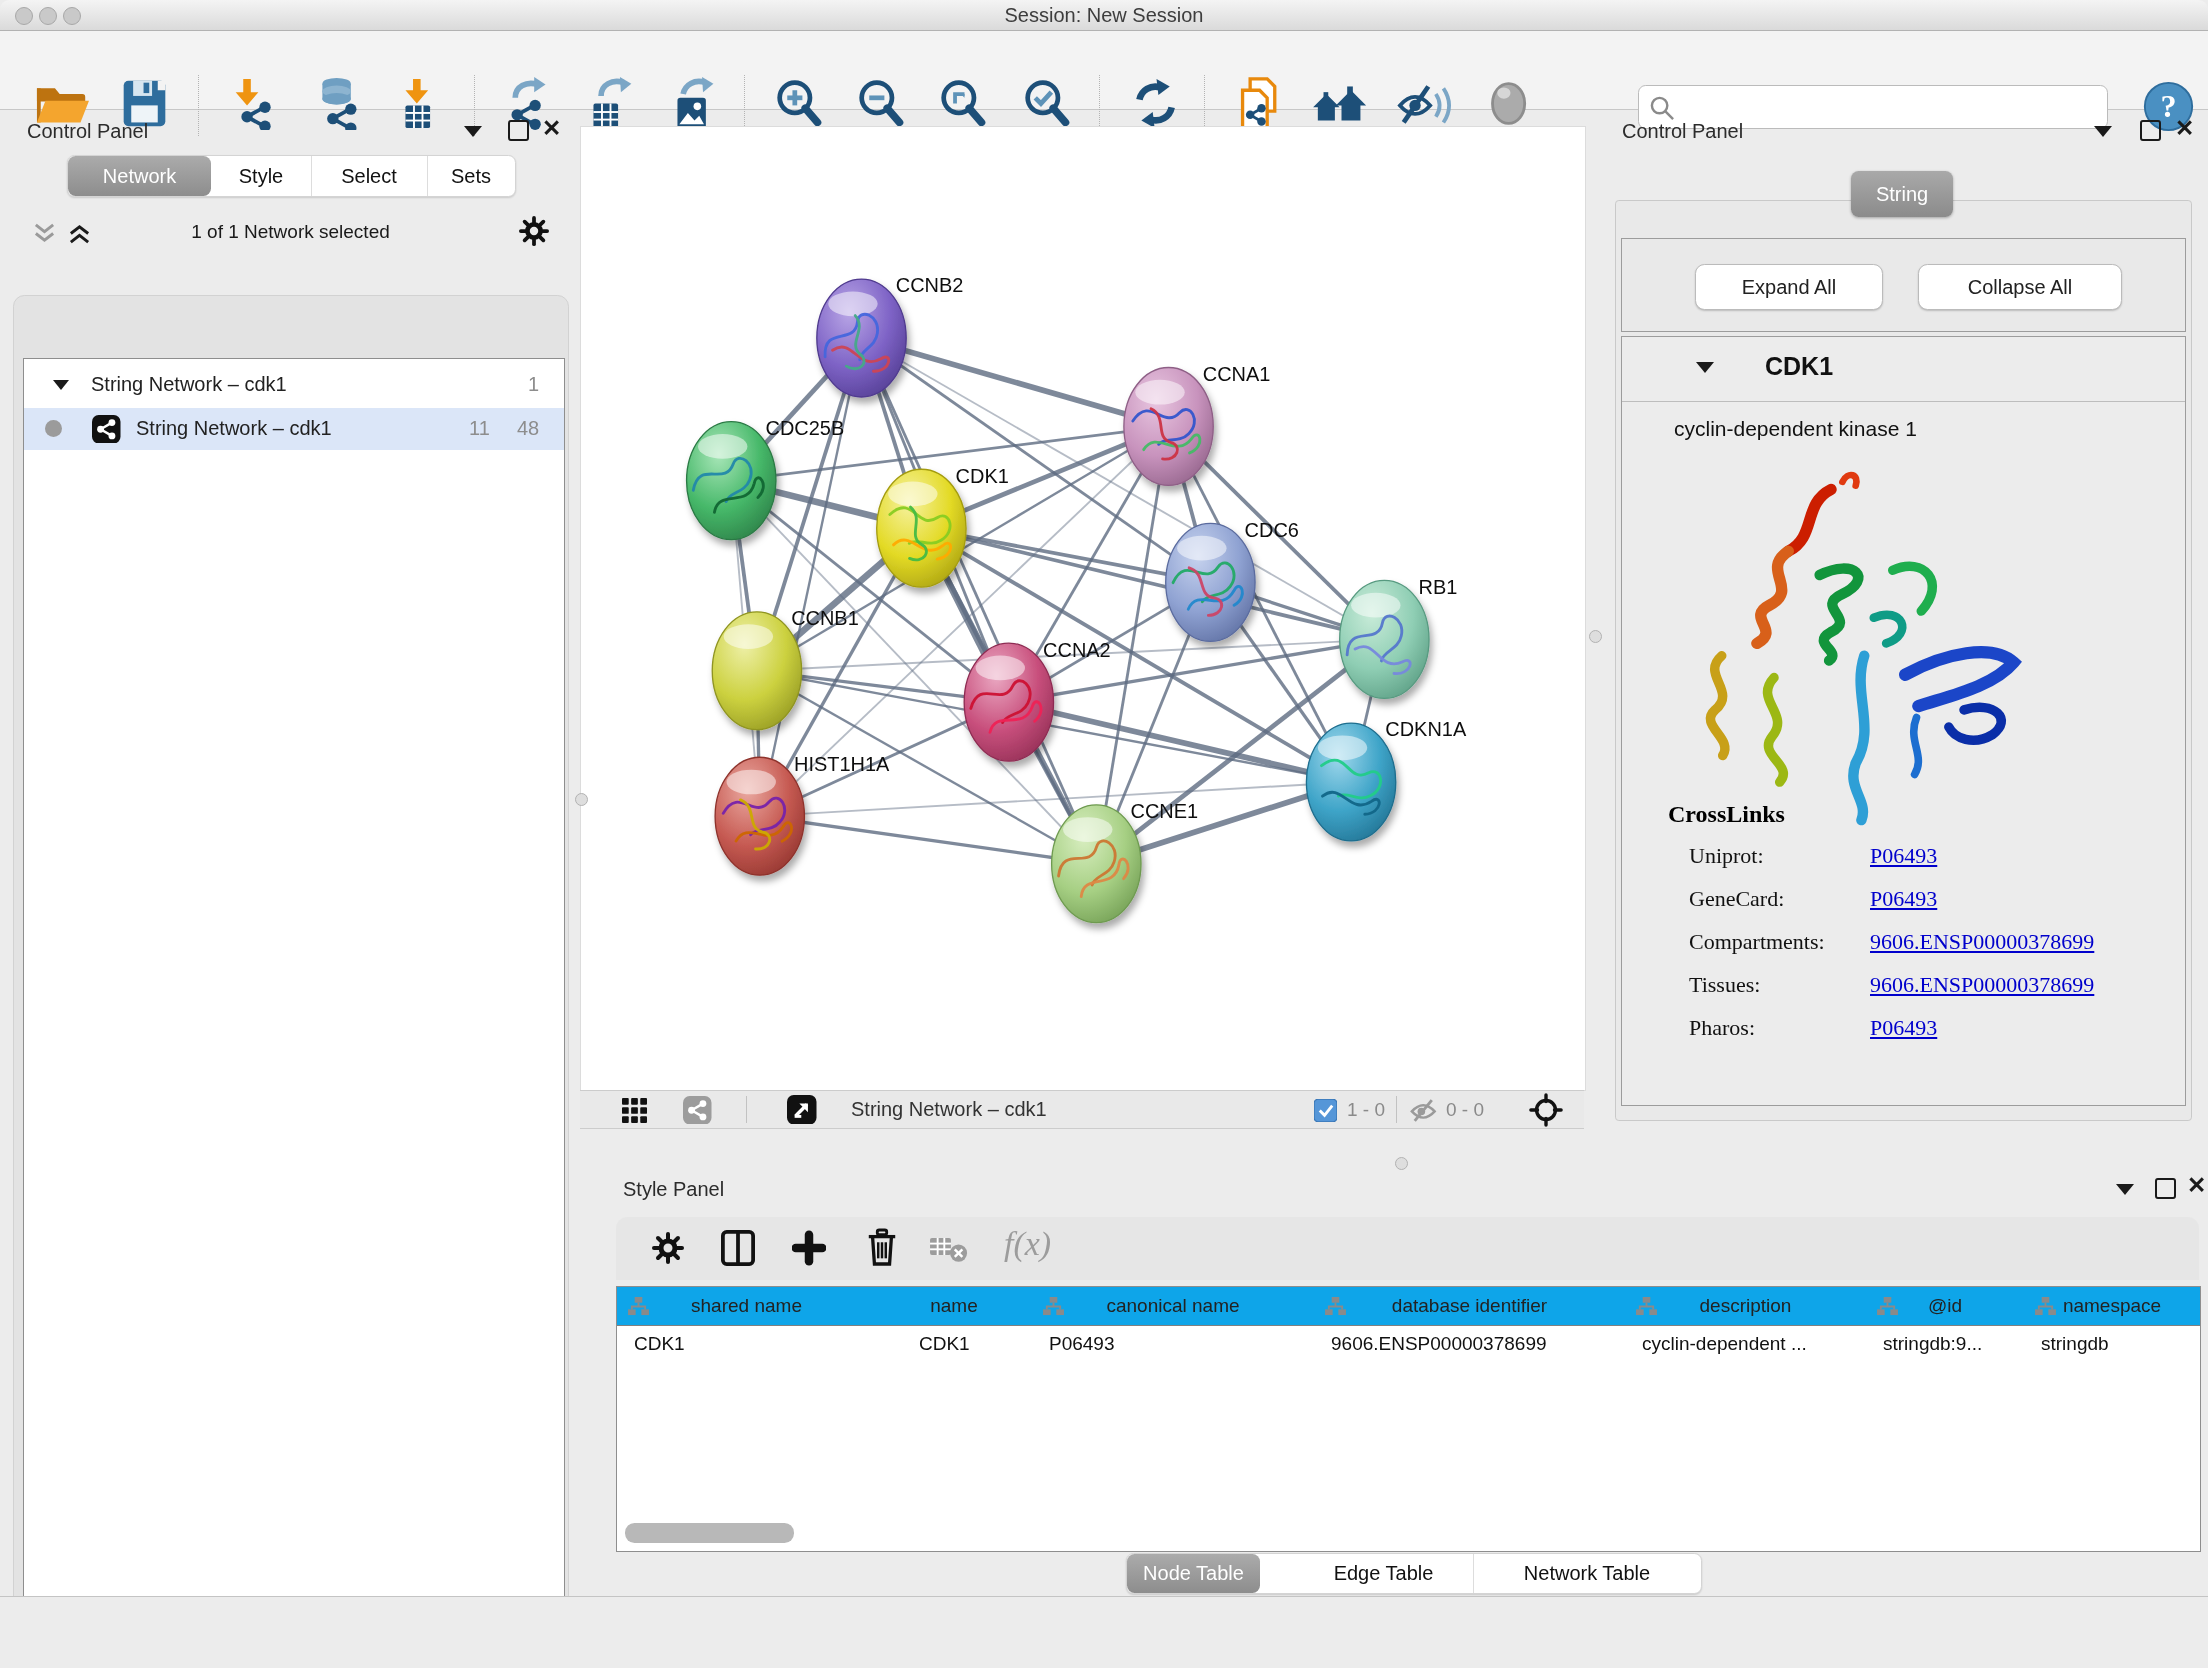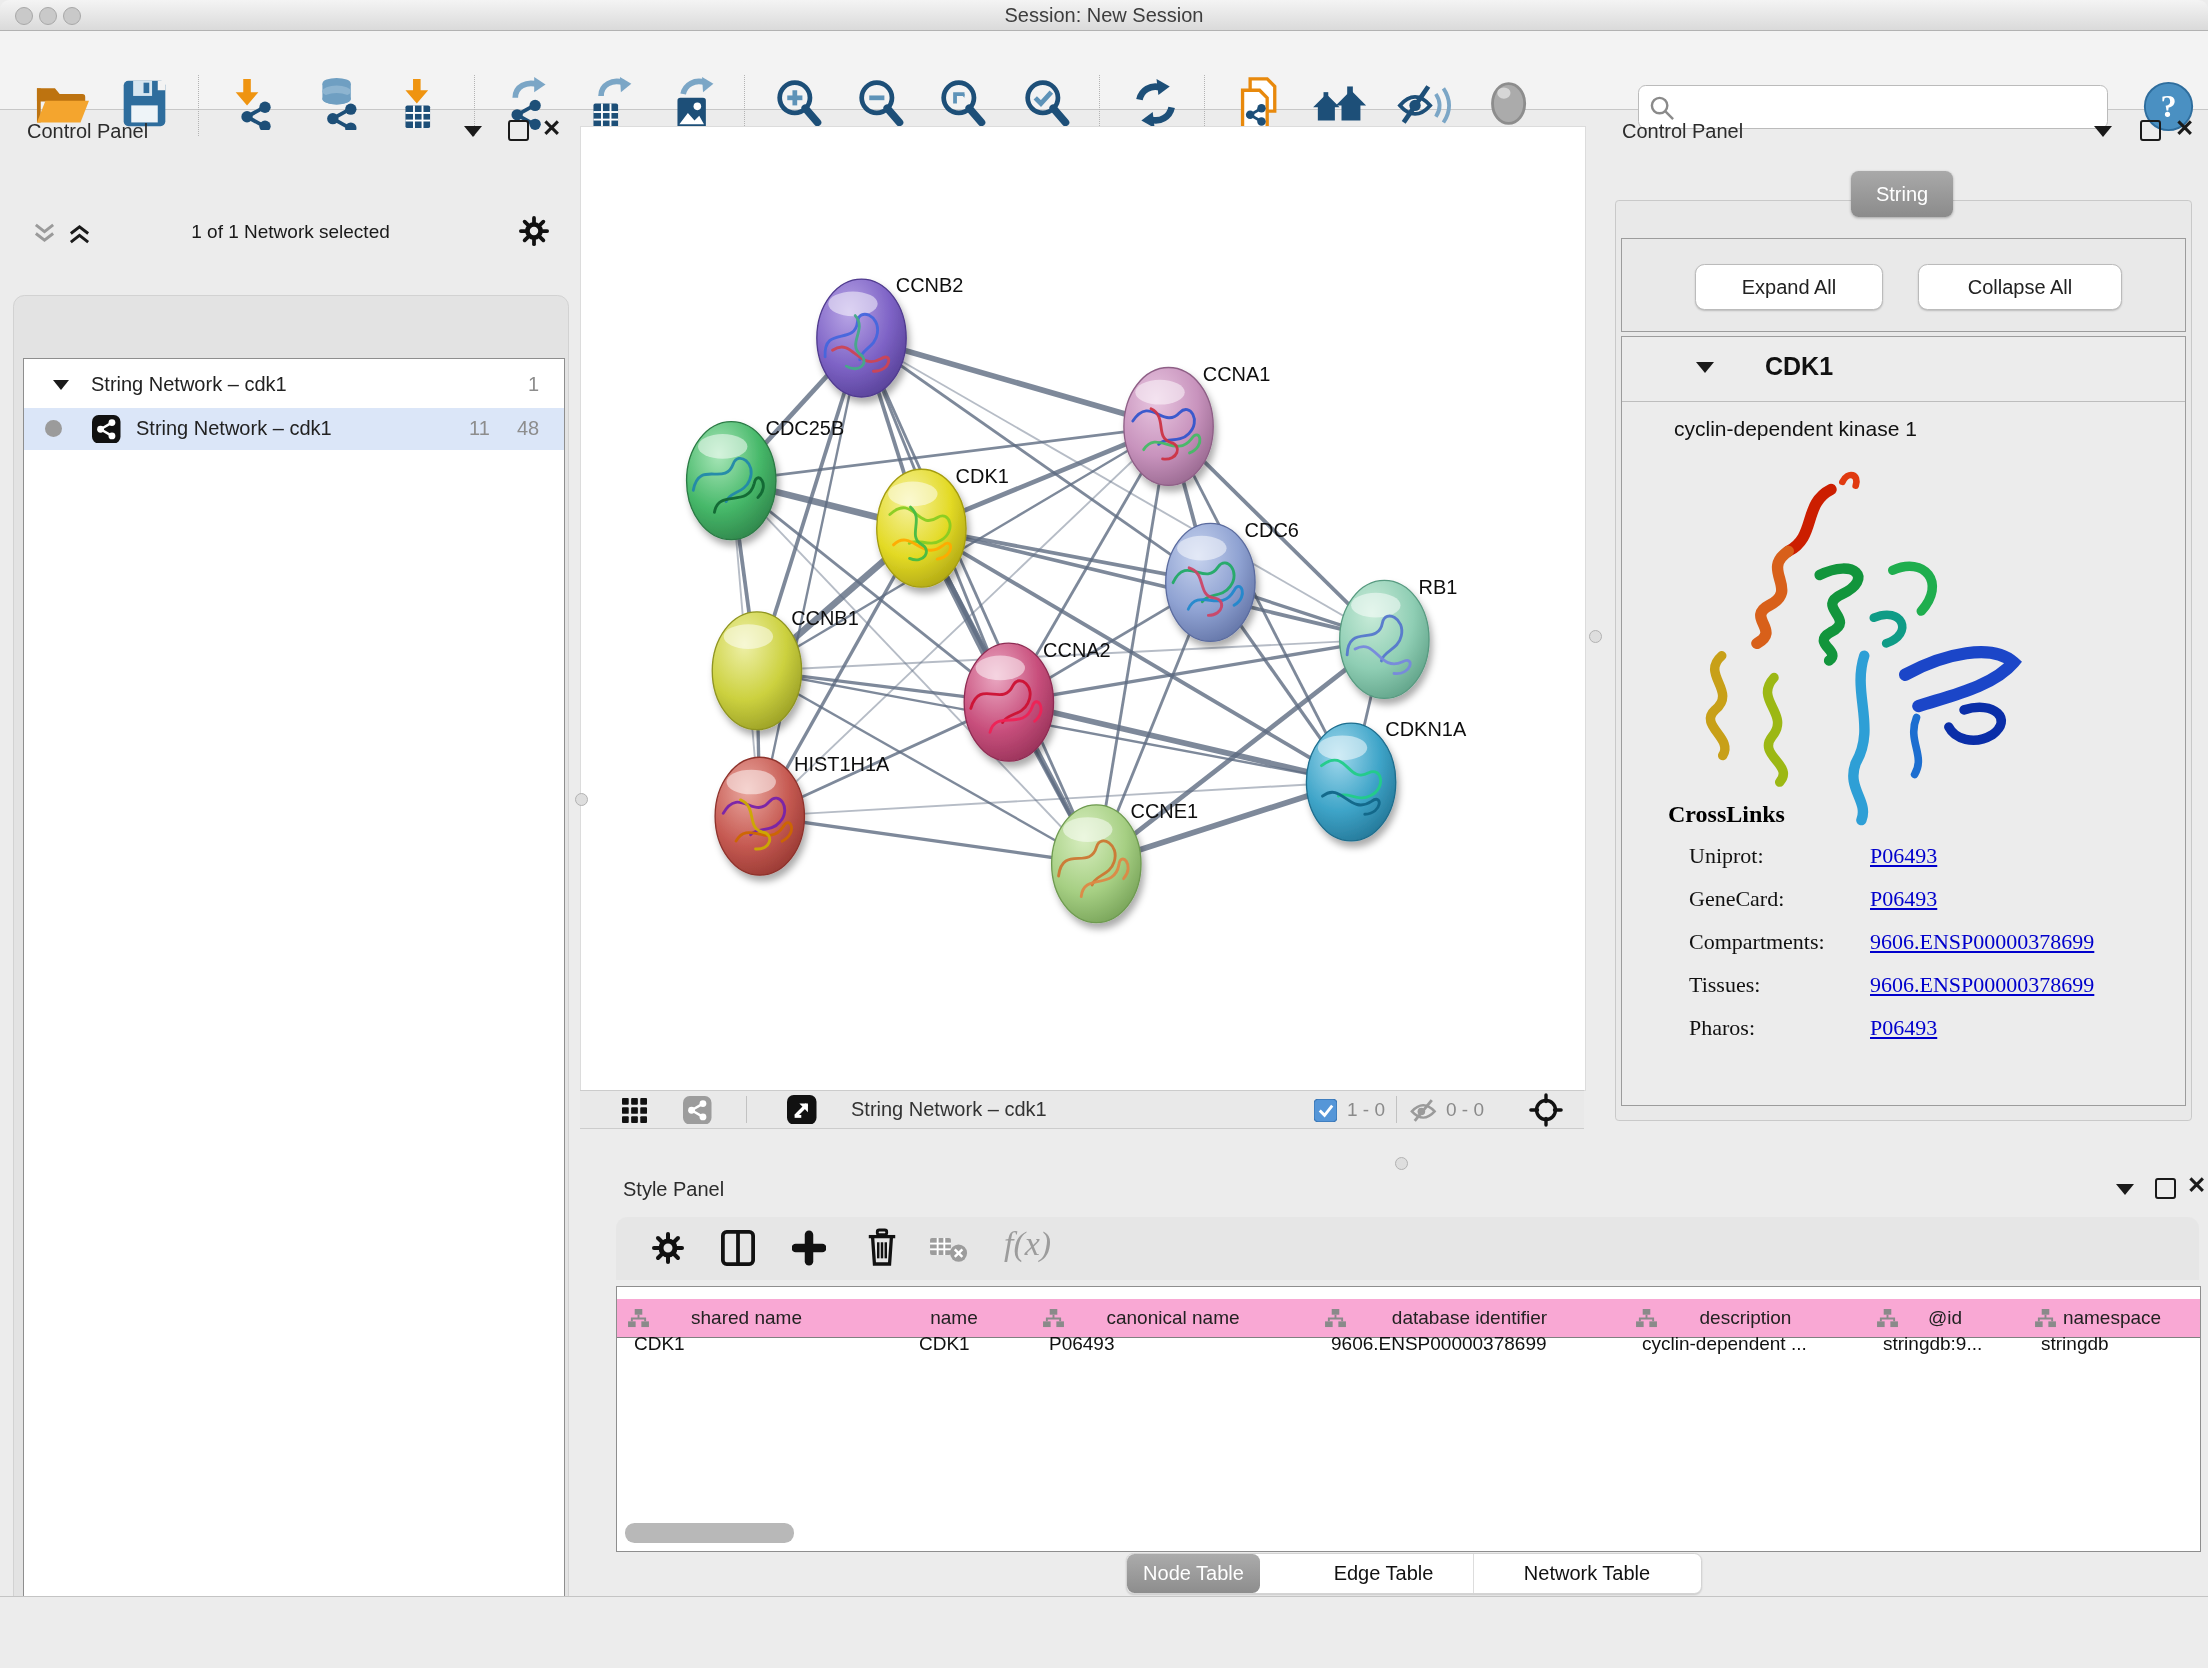--- a/index.html
+++ b/index.html
@@ -42,21 +42,21 @@
   .rp-btn{position:absolute;top:25px;height:44px;background:#fff;border:1px solid #bbb;border-radius:9.5px;font-size:20px;text-align:center;box-shadow:0 1px 1.9px rgba(0,0,0,.2)}
   .rp-btn span{display:block;line-height:44px}
   #rp-sect{left:1621px;top:336px;width:563px;height:768px;border:1.9px solid #9c9c9c;background:#ececec}
   #rp-sect-head{position:absolute;left:0;top:0;width:100%;height:64px;border-bottom:1.9px solid #bdbdbd;background:#ececec}
   .serif{font-family:"Liberation Serif",serif}
   .xlink{color:#0000cc;text-decoration:underline;font-family:"Liberation Serif",serif;font-size:22px}
   .xlabel{font-family:"Liberation Serif",serif;font-size:22px;color:#111}
   
   #tp-toolbar{left:616px;top:1217px;width:1583px;height:63px;background:#e6e6e6;border-radius:11.4px 11.4px 0 0}
   #tp-table{left:616px;top:1286px;width:1583px;height:264px;background:#fff;border:1.9px solid #8e8e8e;overflow:hidden}
-  .th{position:absolute;top:12px;height:38px;background:#f9a8d4;border-right:1px solid #cfcfcf;border-bottom:1.9px solid #808080}
+  .th{position:absolute;top:0;height:38px;background:#0ea5e9;border-right:1px solid #cfcfcf;border-bottom:1.9px solid #808080}
   .th-label{font-size:19px;color:#222;text-align:center;display:block;line-height:38px}
   .td{position:absolute;top:40px;height:34px;font-size:19px;color:#111;padding-left:17px;box-sizing:border-box;white-space:nowrap;overflow:hidden;line-height:34px}
   #tp-scroll-thumb{left:625px;top:1523px;width:169px;height:20px;background:#b8b8b8;border-radius:9.5px}
   
   #status-bar{left:0;top:1596px;width:2208px;height:72px;background:#ececec;border-top:1px solid #c4c4c4}
   .handle{position:absolute;width:11.4px;height:11.4px;border-radius:50%;background:#dedede;border:1px solid #b2b2b2}
 </style>
 </head>
 <body>
 
@@ -255,20 +255,34 @@
       </svg>
   </div>
 </div>
 
 <div class="abs" style="left:0;top:109px;width:576px;height:1487px">
   <span class="abs phead-title" style="left:27px;top:120px-115px;top:11.4px">Control Panel</span>
   <div class="abs tri-down" style="left:464px;top:17px"></div>
   <div class="abs sqr" style="left:508px;top:11.4px"></div>
   <div class="abs xglyph" style="left:542px;top:9.5px">✕</div>
 
+  <div class="abs seg-wrap" style="left:67px;top:46px;width:447px;height:40px">
+    <div class="seg sel" style="left:0;width:143px">
+        <span>Network</span>
+      </div>
+    <div class="seg" style="left:143px;width:100px">
+        <span>Style</span>
+      </div>
+    <div class="seg" style="left:243px;width:116px">
+        <span>Select</span>
+      </div>
+    <div class="seg" style="left:359px;width:88px;border-right:0">
+        <span>Sets</span>
+      </div>
+  </div>
 
   <div class="abs" id="cp-inner"></div>
 
   <div class="abs" style="left:32px;top:112px">
     <svg width="25" height="25" viewBox="0 0 26 26">
         <g stroke="#9a9a9a" stroke-width="3" fill="none">
           <path d="M4 4l9 7 9-7"></path>
           <path d="M4 13l9 7 9-7"></path>
         </g>
       </svg>

